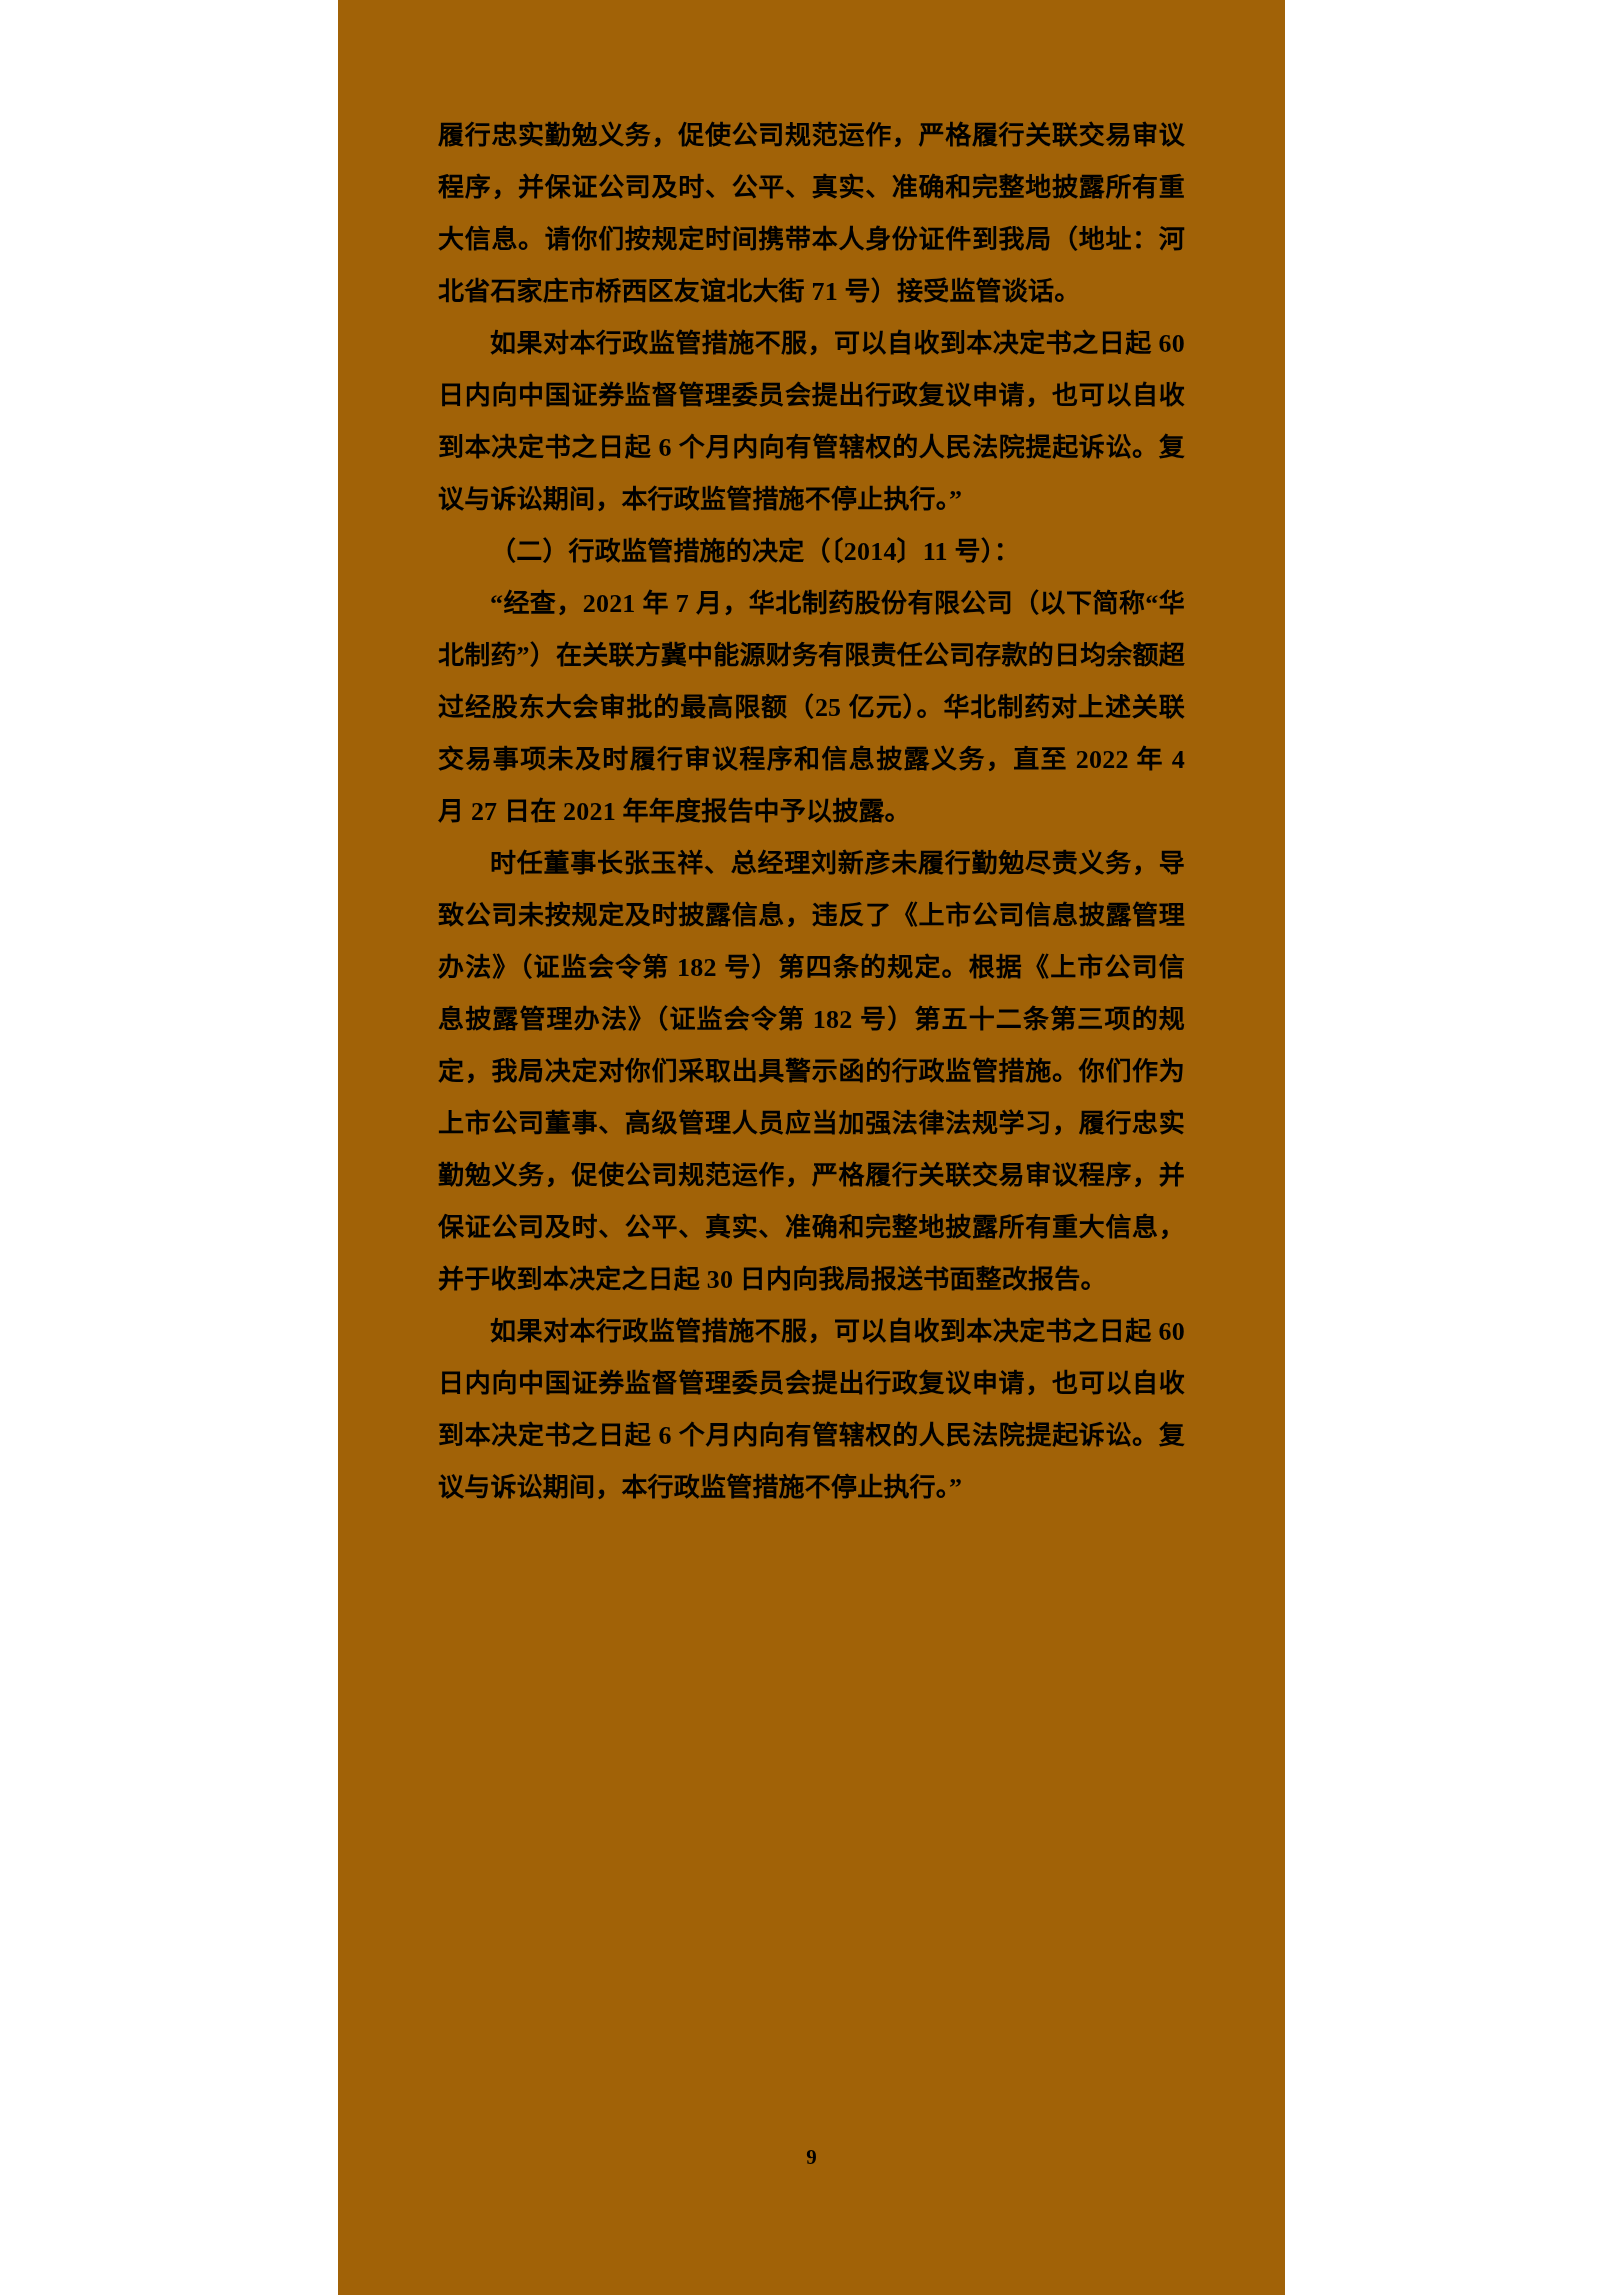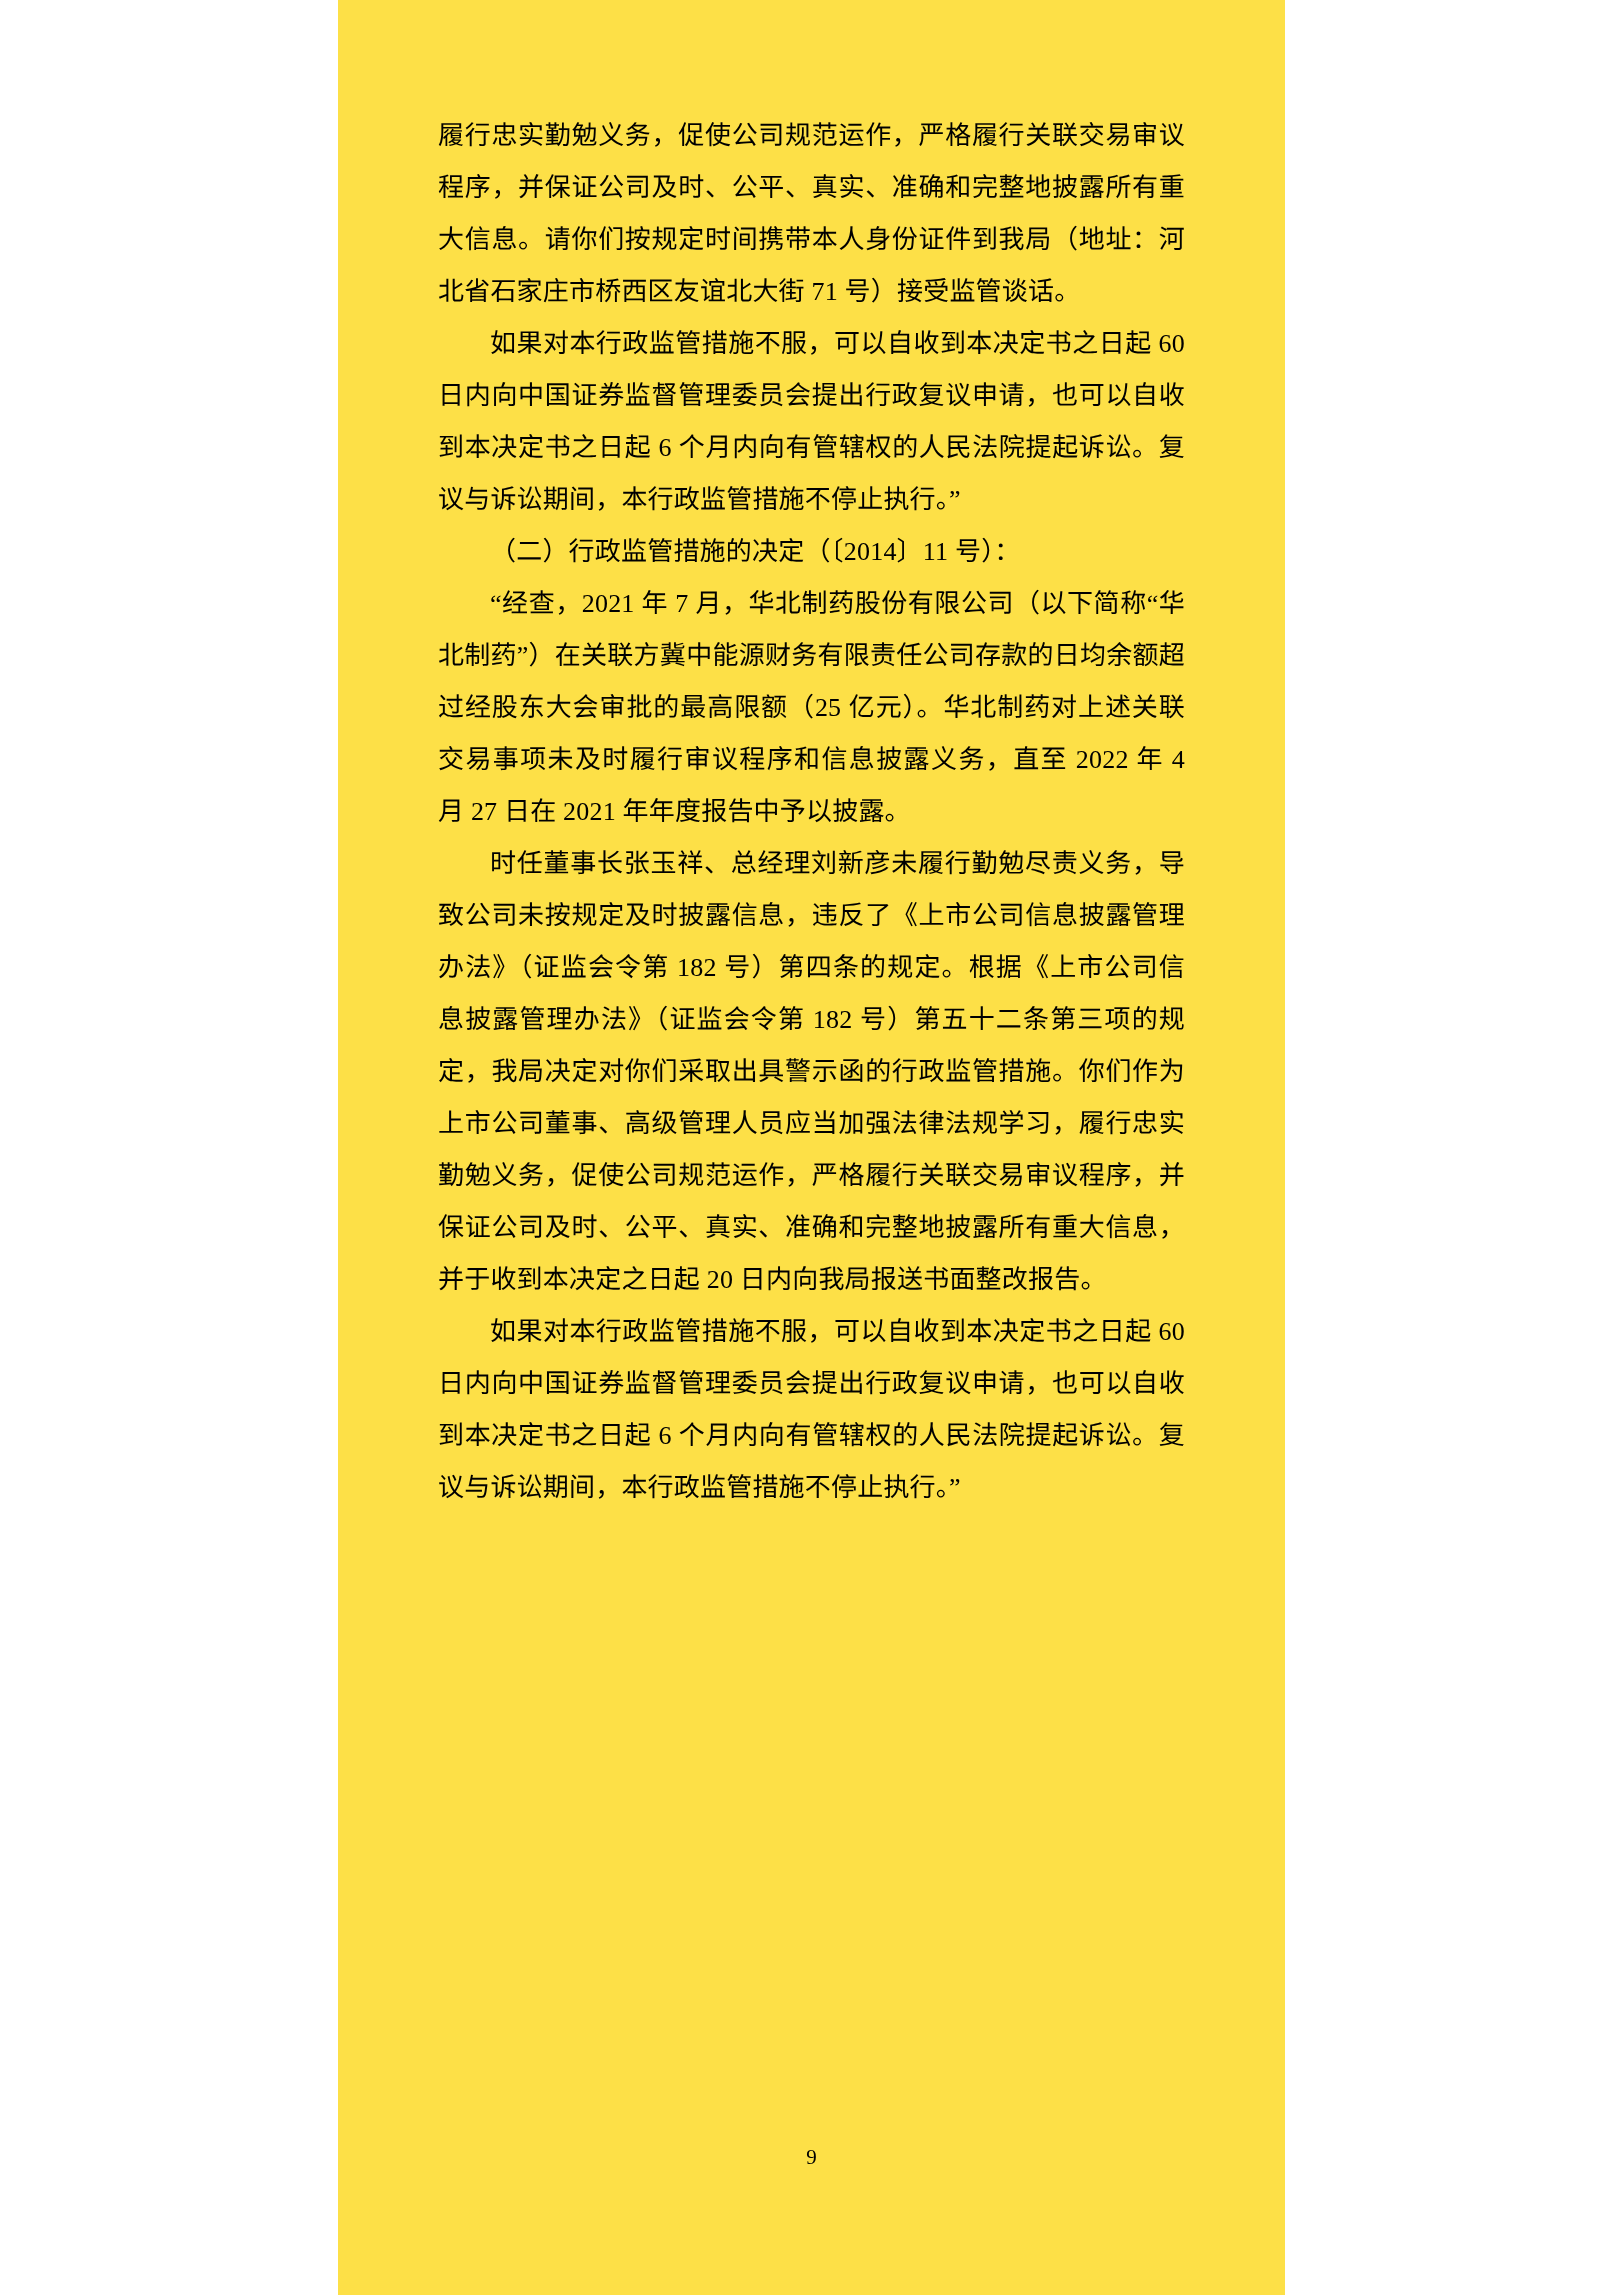--- a/index.html
+++ b/index.html
@@ -5,25 +5,26 @@
   html, body {
     margin: 0;
     padding: 0;
     background: #ffffff;
   }
   .page {
     position: relative;
     width: 947px;
     min-height: 2295px;
     margin: 0 auto;
-    background: #fde047;
+    background: #a16207;
     box-sizing: border-box;
     padding: 110px 100px 51px 100px;
     font-family: "Liberation Serif", "DejaVu Serif", serif;
     color: #000000;
+    font-weight: bold;
   }
   .doc-body {
     width: 747px;
   }
   p.para {
     margin: 0;
     font-size: 26px;
     line-height: 52px;
     text-align: justify;
     text-justify: inter-ideograph;
@@ -56,21 +57,21 @@
   <div class="doc-body">
 
     <p class="para cont">履行忠实勤勉义务，促使公司规范运作，严格履行关联交易审议程序，并保证公司及时、公平、真实、准确和完整地披露所有重大信息。请你们按规定时间携带本人身份证件到我局（地址：河北省石家庄市桥西区友谊北大街 71 号）接受监管谈话。</p>
 
     <p class="para indent">如果对本行政监管措施不服，可以自收到本决定书之日起 60 日内向中国证券监督管理委员会提出行政复议申请，也可以自收到本决定书之日起 6 个月内向有管辖权的人民法院提起诉讼。复议与诉讼期间，本行政监管措施不停止执行。”</p>
 
     <p class="para indent">（二）行政监管措施的决定（〔2014〕11 号）：</p>
 
     <p class="para indent">“经查，2021 年 7 月，华北制药股份有限公司（以下简称“华北制药”）在关联方冀中能源财务有限责任公司存款的日均余额超过经股东大会审批的最高限额（25 亿元）。华北制药对上述关联交易事项未及时履行审议程序和信息披露义务，直至 2022 年 4 月 27 日在 2021 年年度报告中予以披露。</p>
 
-    <p class="para indent">时任董事长张玉祥、总经理刘新彦未履行勤勉尽责义务，导致公司未按规定及时披露信息，违反了《上市公司信息披露管理办法》（证监会令第 182 号）第四条的规定。根据《上市公司信息披露管理办法》（证监会令第 182 号）第五十二条第三项的规定，我局决定对你们采取出具警示函的行政监管措施。你们作为上市公司董事、高级管理人员应当加强法律法规学习，履行忠实勤勉义务，促使公司规范运作，严格履行关联交易审议程序，并保证公司及时、公平、真实、准确和完整地披露所有重大信息，并于收到本决定之日起 20 日内向我局报送书面整改报告。</p>
+    <p class="para indent">时任董事长张玉祥、总经理刘新彦未履行勤勉尽责义务，导致公司未按规定及时披露信息，违反了《上市公司信息披露管理办法》（证监会令第 182 号）第四条的规定。根据《上市公司信息披露管理办法》（证监会令第 182 号）第五十二条第三项的规定，我局决定对你们采取出具警示函的行政监管措施。你们作为上市公司董事、高级管理人员应当加强法律法规学习，履行忠实勤勉义务，促使公司规范运作，严格履行关联交易审议程序，并保证公司及时、公平、真实、准确和完整地披露所有重大信息，并于收到本决定之日起 30 日内向我局报送书面整改报告。</p>
 
     <p class="para indent">如果对本行政监管措施不服，可以自收到本决定书之日起 60 日内向中国证券监督管理委员会提出行政复议申请，也可以自收到本决定书之日起 6 个月内向有管辖权的人民法院提起诉讼。复议与诉讼期间，本行政监管措施不停止执行。”</p>
 
   </div>
 
   <div class="page-number">9</div>
 
 </div>
 
 

